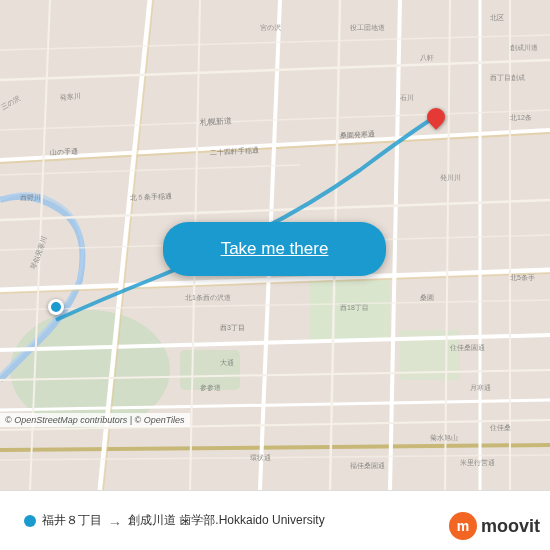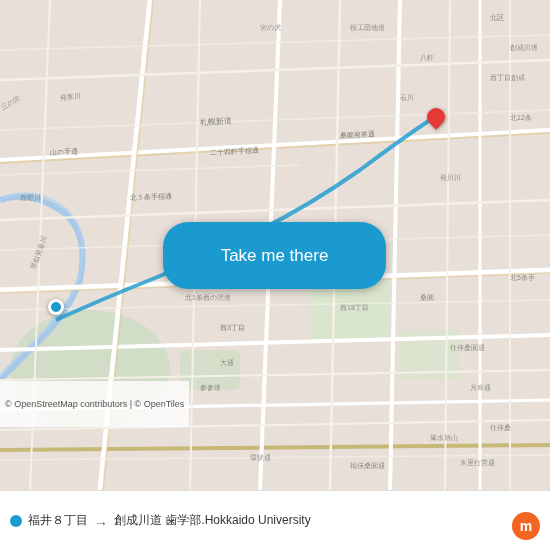--- a/index.html
+++ b/index.html
@@ -27,46 +27,47 @@
       position: absolute;
       top: 0; left: 0;
     }
 
     
     #take-me-there-btn {
       position: absolute;
       top: 222px;
       left: 163px;
       width: 223px;
-      height: 67px;
+      height: 54px;
       background: #1a9acf;
       color: white;
       border: none;
       border-radius: 25px;
       font-size: 17px;
       font-weight: 500;
       cursor: pointer;
       display: flex;
       align-items: center;
       justify-content: center;
       box-shadow: 0 2px 8px rgba(0,0,0,0.3);
       z-index: 10;
+      text-decoration: underline;
     }
 
     
     #bottom-bar {
       position: absolute;
       bottom: 0;
       left: 0;
       width: 550px;
       height: 60px;
       background: white;
       display: flex;
       align-items: center;
-      padding: 0 10px;
+      padding: 0 24px;
       border-top: 1px solid #ddd;
       z-index: 20;
     }
 
     #moovit-logo {
       position: absolute;
       bottom: 10px;
       right: 10px;
       display: flex;
       align-items: center;
@@ -128,22 +129,23 @@
       text-overflow: ellipsis;
     }
 
     #attribution {
       position: absolute;
       bottom: 63px;
       left: 0;
       background: rgba(255,255,255,0.8);
       font-size: 9px;
       color: #555;
-      padding: 18px 5px;
+      padding: 2px 5px;
       z-index: 15;
+      font-style: italic;
     }
 
     
     .destination-pin {
       position: absolute;
       width: 18px;
       height: 18px;
       background: #e53935;
       border-radius: 50% 50% 50% 0;
       transform: rotate(-45deg);
@@ -272,14 +274,15 @@
     <div id="origin-dot"></div>
     <span id="origin-label">福井８丁目</span>
     <span id="arrow-icon">→</span>
     <span id="destination-label">創成川道 歯学部.Hokkaido University</span>
   </div>
 
   <div id="moovit-logo">
     <div id="moovit-logo-icon">
       <span>m</span>
     </div>
+    <span id="moovit-logo-text">moovit</span>
   </div>
 </div>
 
 </body></html>

